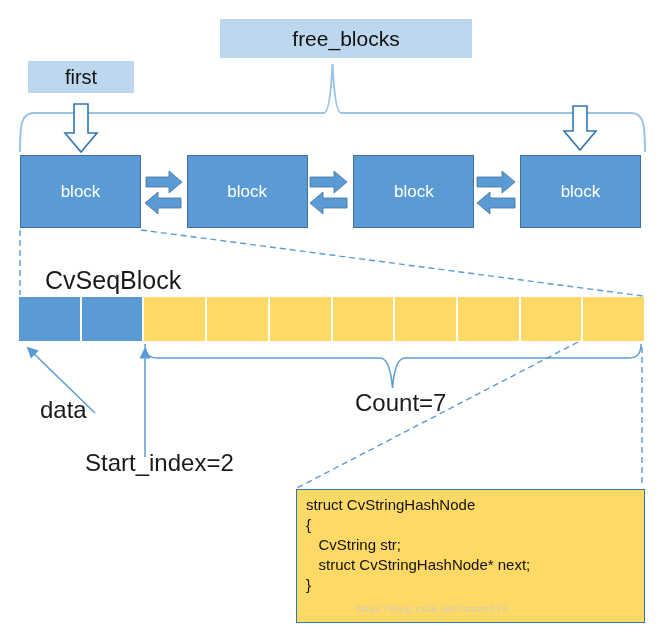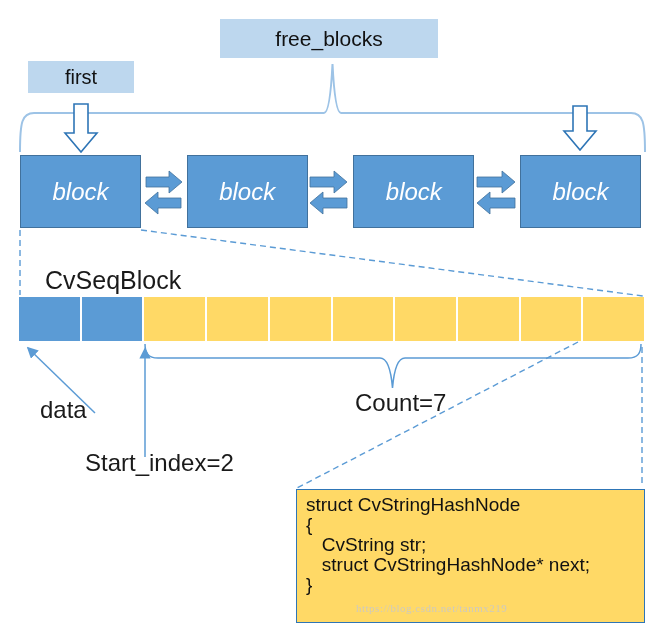--- a/index.html
+++ b/index.html
@@ -6,53 +6,53 @@
   .stage{
     position:relative;width:670px;height:641px;background:#fff;overflow:hidden;
     font-family:"Liberation Sans",sans-serif;color:#1a1a1a;
   }
   .stage svg{position:absolute;left:0;top:0;z-index:1;}
   .label-box{
     position:absolute;z-index:3;background:var(--label-fill);
     display:flex;align-items:center;justify-content:center;
     font-size:21px;color:#111;
   }
-  .free-blocks{left:220px;top:19px;width:218px;height:39px;}
+  .free-blocks{left:220px;top:19px;width:252px;height:39px;}
   .first{left:28px;top:61px;width:106px;height:32px;font-size:20px;}
   .block-max{left:508px;top:58px;width:149px;height:42px;}
   .blocks-row{
     position:absolute;z-index:3;left:20px;top:155px;width:621px;height:73px;
     display:flex;justify-content:space-between;
   }
   .block-node{
     width:121px;height:100%;box-sizing:border-box;
     background:var(--block-fill);border:1.5px solid var(--block-border);
     display:flex;align-items:center;justify-content:center;
-    color:#ffffff;font-size:24px;font-style:italic;
+    color:#ffffff;font-size:17px;
   }
   .seq-label{position:absolute;z-index:3;left:45px;top:266px;font-size:25px;}
   .cells-row{
     position:absolute;z-index:3;left:19px;top:297px;width:625px;height:44px;
     display:flex;gap:2px;
   }
   .seq-cell{flex:1;height:100%;}
   .seq-cell.used{background:var(--block-fill);}
   .seq-cell.free{background:var(--free-cell-fill);}
   .ann{position:absolute;z-index:3;font-size:24px;}
   .ann-data{left:40px;top:396px;}
   .ann-start{left:85px;top:449px;}
   .ann-count{left:355px;top:389px;}
   .code-box{
     position:absolute;z-index:2;left:296px;top:489px;width:349px;height:134px;
     box-sizing:border-box;background:var(--code-box-fill);
     border:1.5px solid var(--code-box-border);
     padding:5px 0 0 9px;
   }
   .code-line{
-    font-size:19px;line-height:20px;white-space:pre;color:#111;
+    font-size:15px;line-height:20px;white-space:pre;color:#111;
     font-family:"Liberation Sans",sans-serif;
   }
   .watermark{
     position:absolute;z-index:4;left:356px;top:602px;width:310px;
     font-family:Liberation Serif, serif;font-size:11px;letter-spacing:0.5px;
     color:var(--watermark-color);opacity:0.9;white-space:nowrap;
   }
 </style>
 </head>
 <body>

